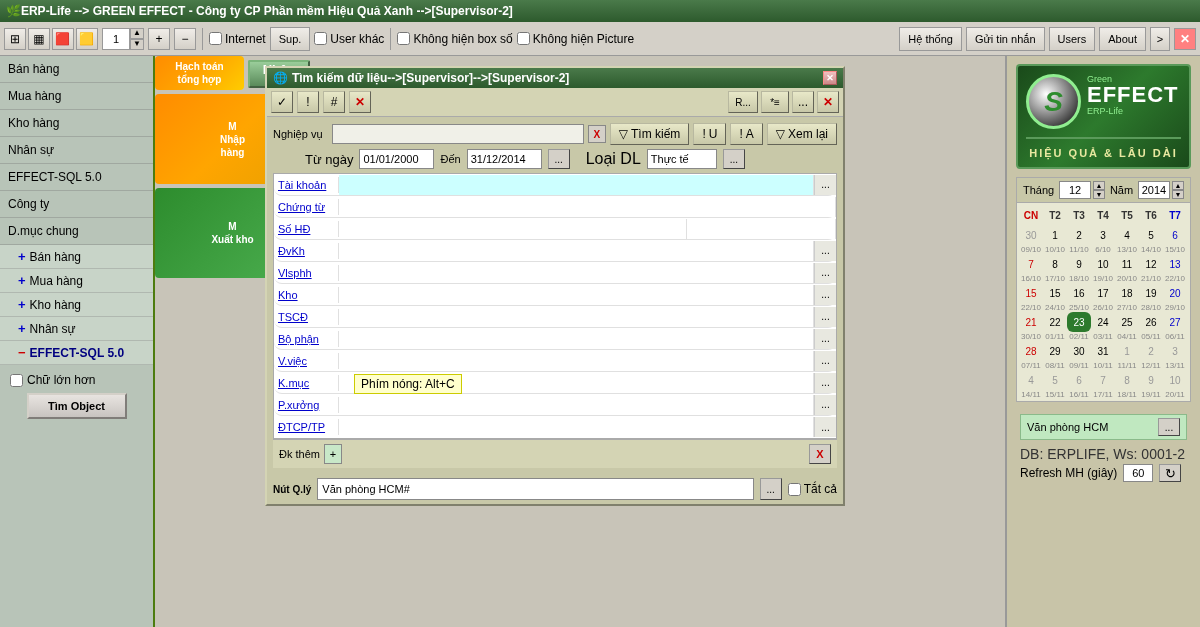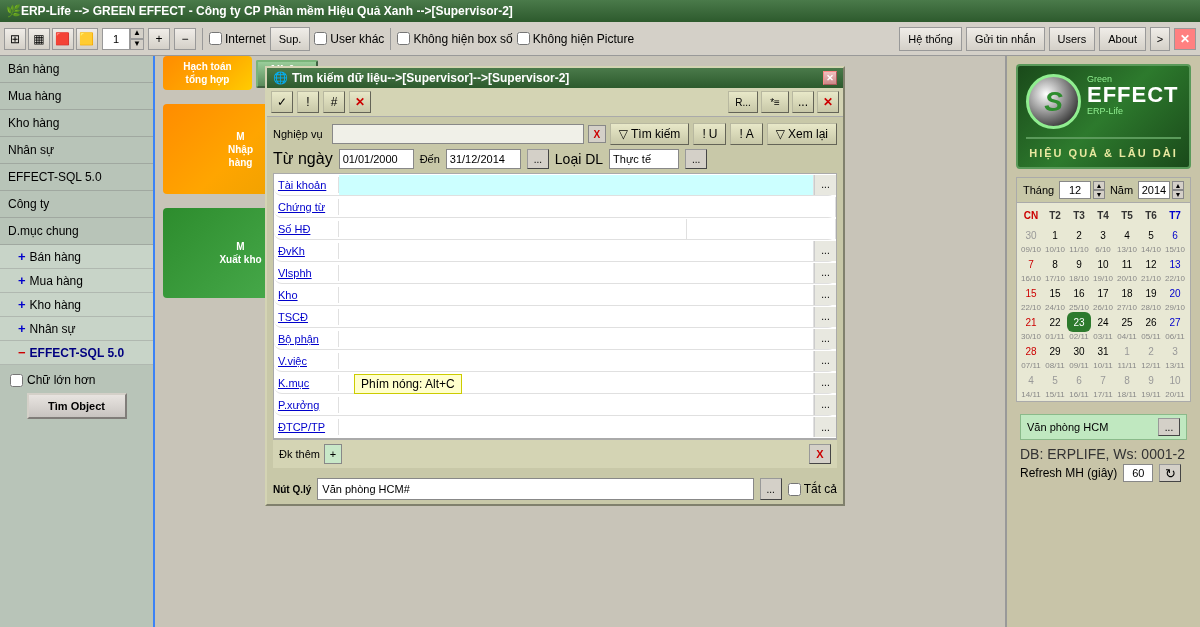--- a/index.html
+++ b/index.html
@@ -61,21 +61,21 @@
     .checkbox-label { display: flex; align-items: center; gap: 3px; font-size: 11px; }
     .checkbox-label input { margin: 0; }
 
     
     #main { display: flex; height: calc(627px - 56px); }
 
     
     #sidebar {
       width: 155px;
       background: #b8c4b8;
-      border-right: 2px solid #3b82f6;
+      border-right: 2px solid #4d7c0f;
       flex-shrink: 0;
       overflow: hidden;
     }
     .sidebar-item {
       padding: 6px 8px;
       cursor: pointer;
       font-size: 12px;
       color: #000;
       border-bottom: 1px solid #a0a8a0;
     }
@@ -174,21 +174,21 @@
       display: flex; align-items: center; gap: 6px; margin-bottom: 4px;
     }
     .date-input {
       width: 75px; height: 20px; border: 1px solid #888; background: white;
       padding: 1px 3px; font-size: 11px;
     }
     .browse-btn {
       width: 22px; height: 20px; background: #d4d0c8; border: 1px outset #999;
       cursor: pointer; font-size: 10px; display: flex; align-items: center; justify-content: center;
     }
-    .loai-dl-label { font-size: 14px; }
+    .loai-dl-label { margin-left: 10px; font-size: 16px; }
     .loai-dl-input {
       width: 70px; height: 20px; border: 1px solid #888; background: white;
       padding: 1px 3px; font-size: 11px;
     }
 
     
     .form-fields { background: white; border: 1px solid #aaa; }
     .field-row {
       display: flex; align-items: center; border-bottom: 1px solid #e0e0e0;
       min-height: 22px;
@@ -430,21 +430,21 @@
       <label class="checkbox-big">
         <input type="checkbox" style="">
         <span>Chữ lớn hơn</span>
       </label>
       <button class="find-btn">Tìm Object</button>
     </div>
   </div>
 
   <div id="center">
 
-    <div style="position:absolute;left:8px;top:0;width:155px;height:100%;display:flex;flex-direction:column;gap:14px;padding:0;">
+    <div style="position:absolute;left:0;top:0;width:155px;height:100%;display:flex;flex-direction:column;gap:4px;padding:0;">
       <div style="display:flex;gap:4px;">
         <div style="background:linear-gradient(135deg,#ff8c00,#ffa500,#ffcc00);border-radius:4px;width:100px;display:flex;flex-direction:column;align-items:center;justify-content:center;padding:4px;">
           <div class="panel-text">Hạch toán<br>tổng hợp</div>
         </div>
         <button class="panel-enter-btn">Nhập liệu</button>
       </div>
       <div style="background:linear-gradient(135deg,#ff8c00,#ffa500,#e8a000);border-radius:4px;height:90px;display:flex;align-items:center;justify-content:center;">
         <div class="panel-text">M<br>Nhập<br>hàng</div>
       </div>
       <div style="background:linear-gradient(135deg,#2d8c2d,#4caf50);border-radius:4px;height:90px;display:flex;align-items:center;justify-content:center;">
@@ -496,21 +496,21 @@
               <span>A</span>
             </div>
             <div class="action-btn">
               <span>▽</span>
               <span>Xem lại</span>
             </div>
           </div>
         </div>
 
         <div class="date-row">
-          <span style="font-size:16px;">Từ ngày</span>
+          <span style="font-size:13px;margin-left:32px;">Từ ngày</span>
           <input type="text" class="date-input" value="01/01/2000" style="">
           <span style="font-size:11px;">Đến</span>
           <input type="text" class="date-input" value="31/12/2014" style="">
           <div class="browse-btn">...</div>
           <span class="loai-dl-label">Loại DL</span>
           <input type="text" class="loai-dl-input" value="Thực tế" style="">
           <div class="browse-btn">...</div>
         </div>
 
         <div class="form-fields">

